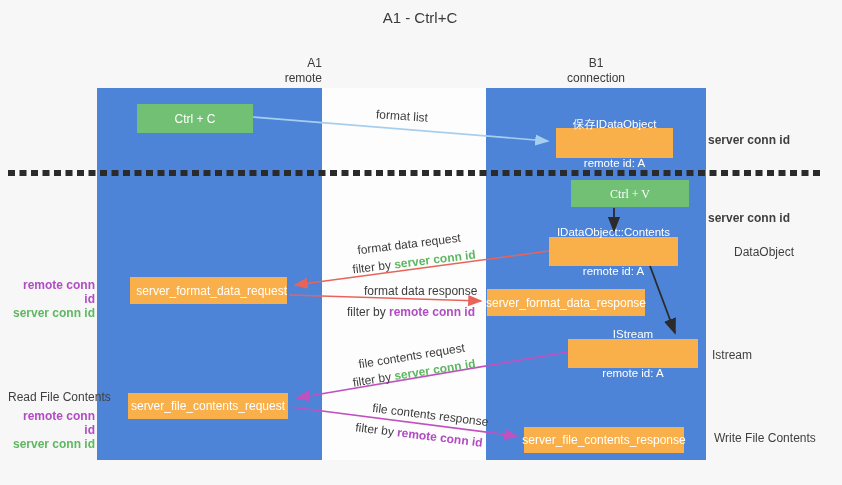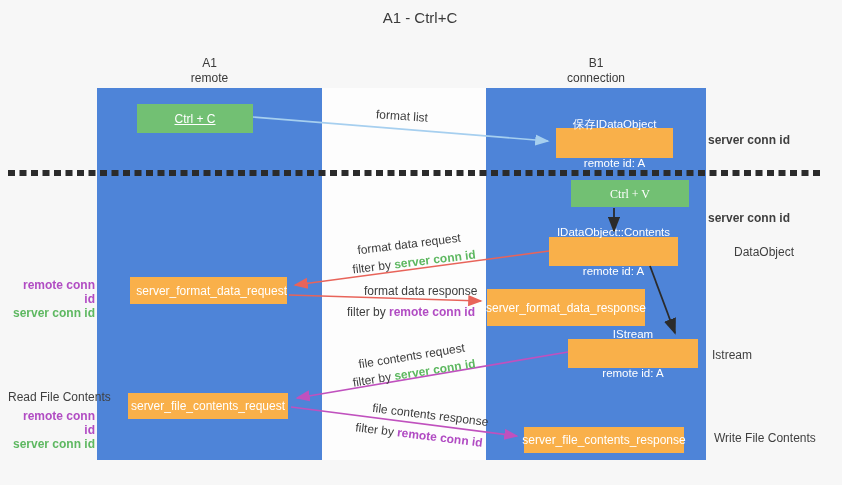--- a/index.html
+++ b/index.html
@@ -27,33 +27,33 @@
 </style>
 </head>
 <body>
 
 <div class="canvas-strip" style="left:322px;width:164px;"></div>
 
 <div class="title">
   <div>A1 - Ctrl+C</div>
 </div>
 
-<div class="lane-header" style="left:97px;width:225px;">
+<div class="lane-header" style="left:97px;width:225px;text-align:right;">
   <div>A1</div>
   <div>remote</div>
 </div>
 <div class="lane-header" style="left:486px;width:220px;">
   <div>B1</div>
   <div>connection</div>
 </div>
 
 <div class="lane" style="left:97px;width:225px;"></div>
 <div class="lane" style="left:486px;width:220px;"></div>
 
-<div class="node green" style="left:137px;top:104px;width:116px;height:29px;text-decoration:underline;">
+<div class="node green" style="left:137px;top:104px;width:116px;height:29px;">
   <span>Ctrl + C</span>
 </div>
 
 <div class="node orange" style="left:556px;top:128px;width:117px;height:30px;">
   <span>保存IDataObject</span>
   <span>remote id: A</span>
 </div>
 
 <div class="node green" style="left:571px;top:180px;width:118px;height:27px;font-family:Liberation Serif, serif;">
   <span>Ctrl + V</span>
@@ -66,21 +66,21 @@
 
 <div class="node orange" style="left:568px;top:339px;width:130px;height:29px;">
   <span>IStream</span>
   <span>remote id: A</span>
 </div>
 
 <div class="node orange" style="left:130px;top:277px;width:157px;height:27px;font-size:12px;align-items:flex-end;">
   <span>server_format_data_request</span>
 </div>
 
-<div class="node orange" style="left:487px;top:289px;width:158px;height:37px;font-size:12px;">
+<div class="node orange" style="left:487px;top:289px;width:158px;height:27px;font-size:12px;">
   <span>server_format_data_response</span>
 </div>
 
 <div class="node orange" style="left:128px;top:393px;width:160px;height:26px;font-size:12px;align-items:center;">
   <span>server_file_contents_request</span>
 </div>
 
 <div class="node orange" style="left:524px;top:427px;width:160px;height:26px;font-size:12px;">
   <span>server_file_contents_response</span>
 </div>

